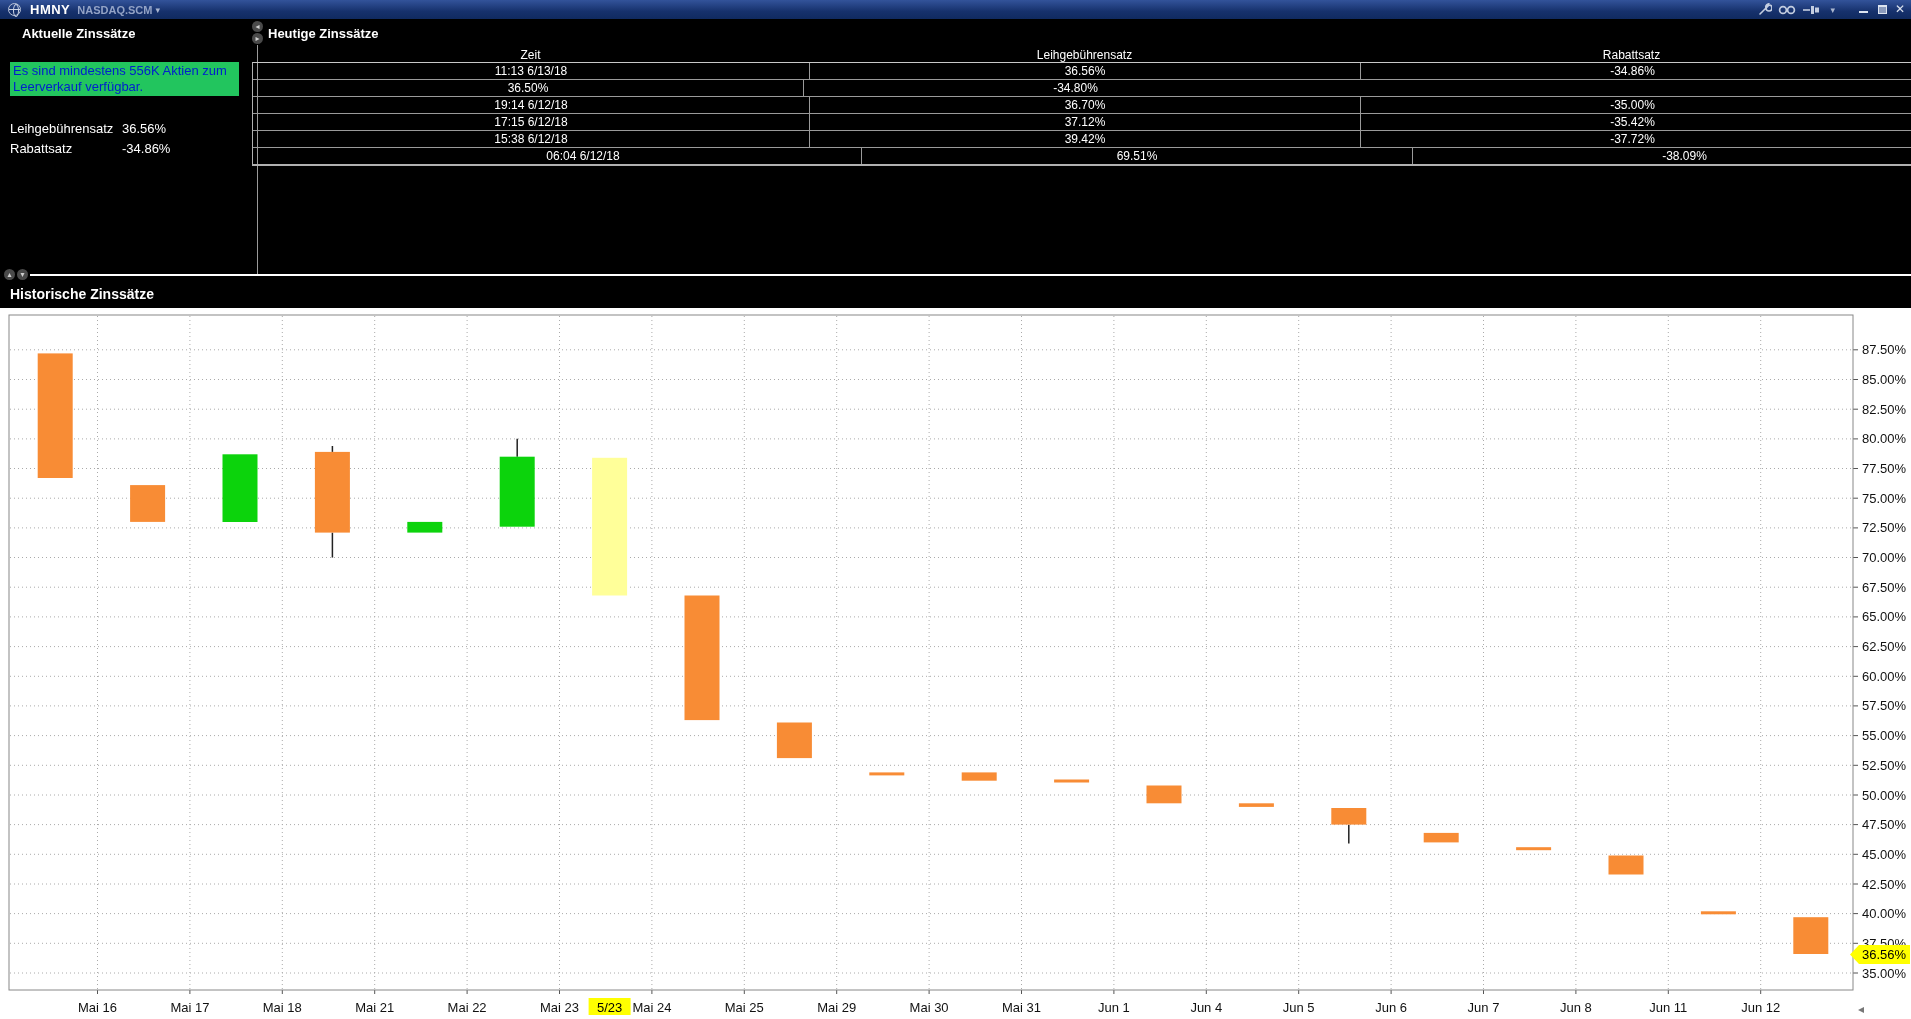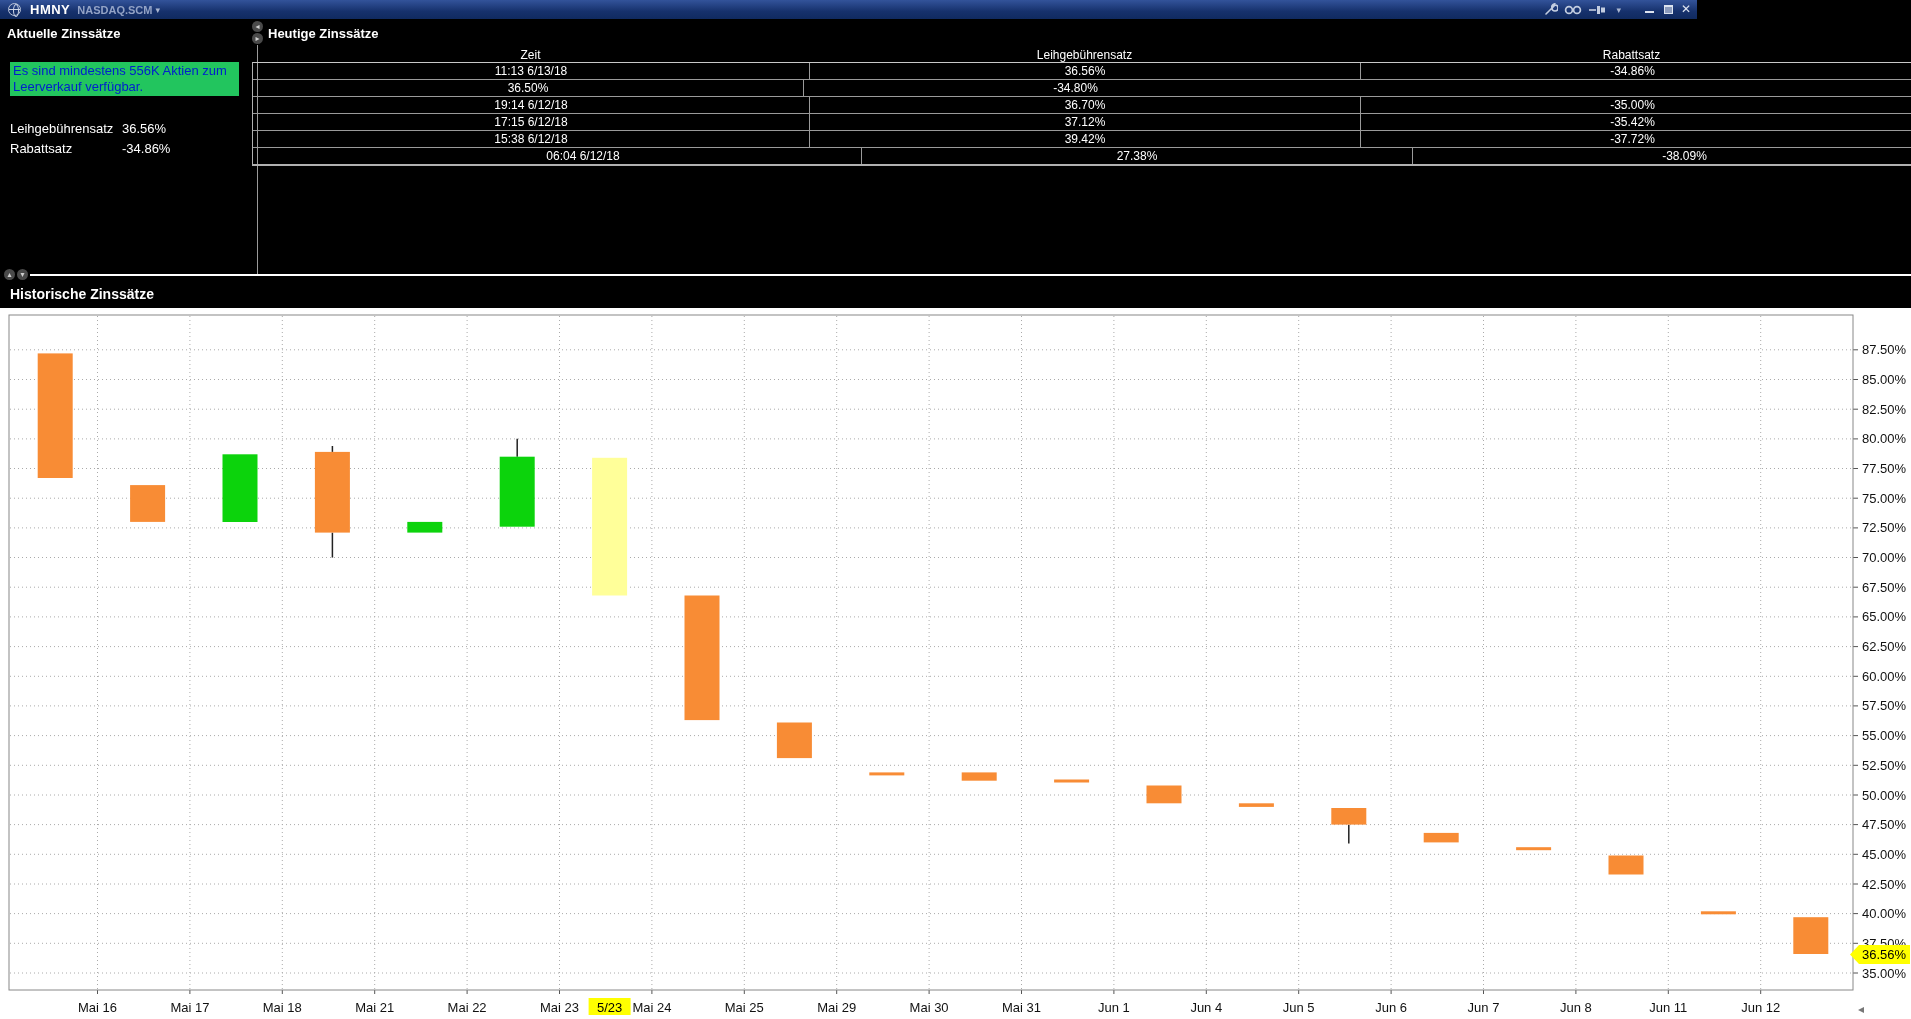--- a/index.html
+++ b/index.html
@@ -1,20 +1,20 @@
 <!DOCTYPE html>
 <html><head>
 <meta charset="utf-8">
 <style>
   * { margin:0; padding:0; box-sizing:border-box; }
   body { background:#222; font-family:"Liberation Sans", sans-serif; }
   .screen { position:relative; width:1911px; height:1019px; background:#000; overflow:hidden; }
 
   
-  .titlebar { position:absolute; left:0; top:0; width:1697px; height:19px;
+  .titlebar { position:absolute; left:0; top:0; width:1911px; height:19px;
     background:linear-gradient(#33539a, #16316c 60%, #102a60); display:flex; align-items:center; }
   .globe { width:13px; height:13px; border-radius:50%; border:1px solid #b8c2d8; margin-left:8px;
     position:relative; background:radial-gradient(#8d99b5, #5a6residual682);}
   .globe:before { content:""; position:absolute; left:4px; top:0; width:4px; height:11px;
     border:1px solid #cdd5e6; border-radius:50%; }
   .globe:after { content:""; position:absolute; left:0; top:5px; width:11px; height:1px; background:#cdd5e6; }
   .tb-symbol { color:#fff; font-weight:bold; font-size:13px; margin-left:9px; letter-spacing:.5px; }
   .tb-exch { color:#93a3c6; font-weight:bold; font-size:11px; margin-left:7px; }
   .tb-caret { color:#aab6d0; font-size:9px; margin-left:3px; }
   .tb-right { position:absolute; right:6px; top:0; height:19px; display:flex; align-items:center; gap:6px; }
@@ -89,21 +89,21 @@
       </span>
       <span class="tb-caret">▾</span>
       <span class="tb-sep"></span>
       <span class="winbtn min"></span>
       <span class="winbtn max"></span>
       <span class="close-x">✕</span>
     </div>
   </div>
 
   <div>
-    <div class="panel-title" style="left:7px; top:26px;">Aktuelle Zinssätze</div>
+    <div class="panel-title" style="left:22px; top:26px;">Aktuelle Zinssätze</div>
     <div class="notice" id="notice-box" style="background: #22c55e; color: rgb(0, 34, 204);">
       <div>Es sind mindestens 556K Aktien zum</div>
       <div>Leerverkauf verfügbar.</div>
     </div>
     <div class="kv-row" style="top:121px;">
       <span class="kv-label">Leihgebührensatz</span>
       <span class="kv-value">36.56%</span>
     </div>
     <div class="kv-row" style="top:141px;">
       <span class="kv-label">Rabattsatz</span>
@@ -144,21 +144,21 @@
             <div class="c c1">37.12%</div>
             <div class="c c2">-35.42%</div>
           </div>
           <div class="trow">
             <div class="c c0">15:38  6/12/18</div>
             <div class="c c1">39.42%</div>
             <div class="c c2">-37.72%</div>
           </div>
           <div class="trow">
             <div class="c c0">06:04  6/12/18</div>
-            <div class="c c1">27.38%</div>
+            <div class="c c1">69.51%</div>
             <div class="c c2">-38.09%</div>
           </div>
         </div>
     </div>
   </div>
 
   <div class="nav-btn" style="left:4px; top:269px;">▴</div>
   <div class="nav-btn" style="left:17px; top:269px;">▾</div>
   <div class="sepline"></div>
 

